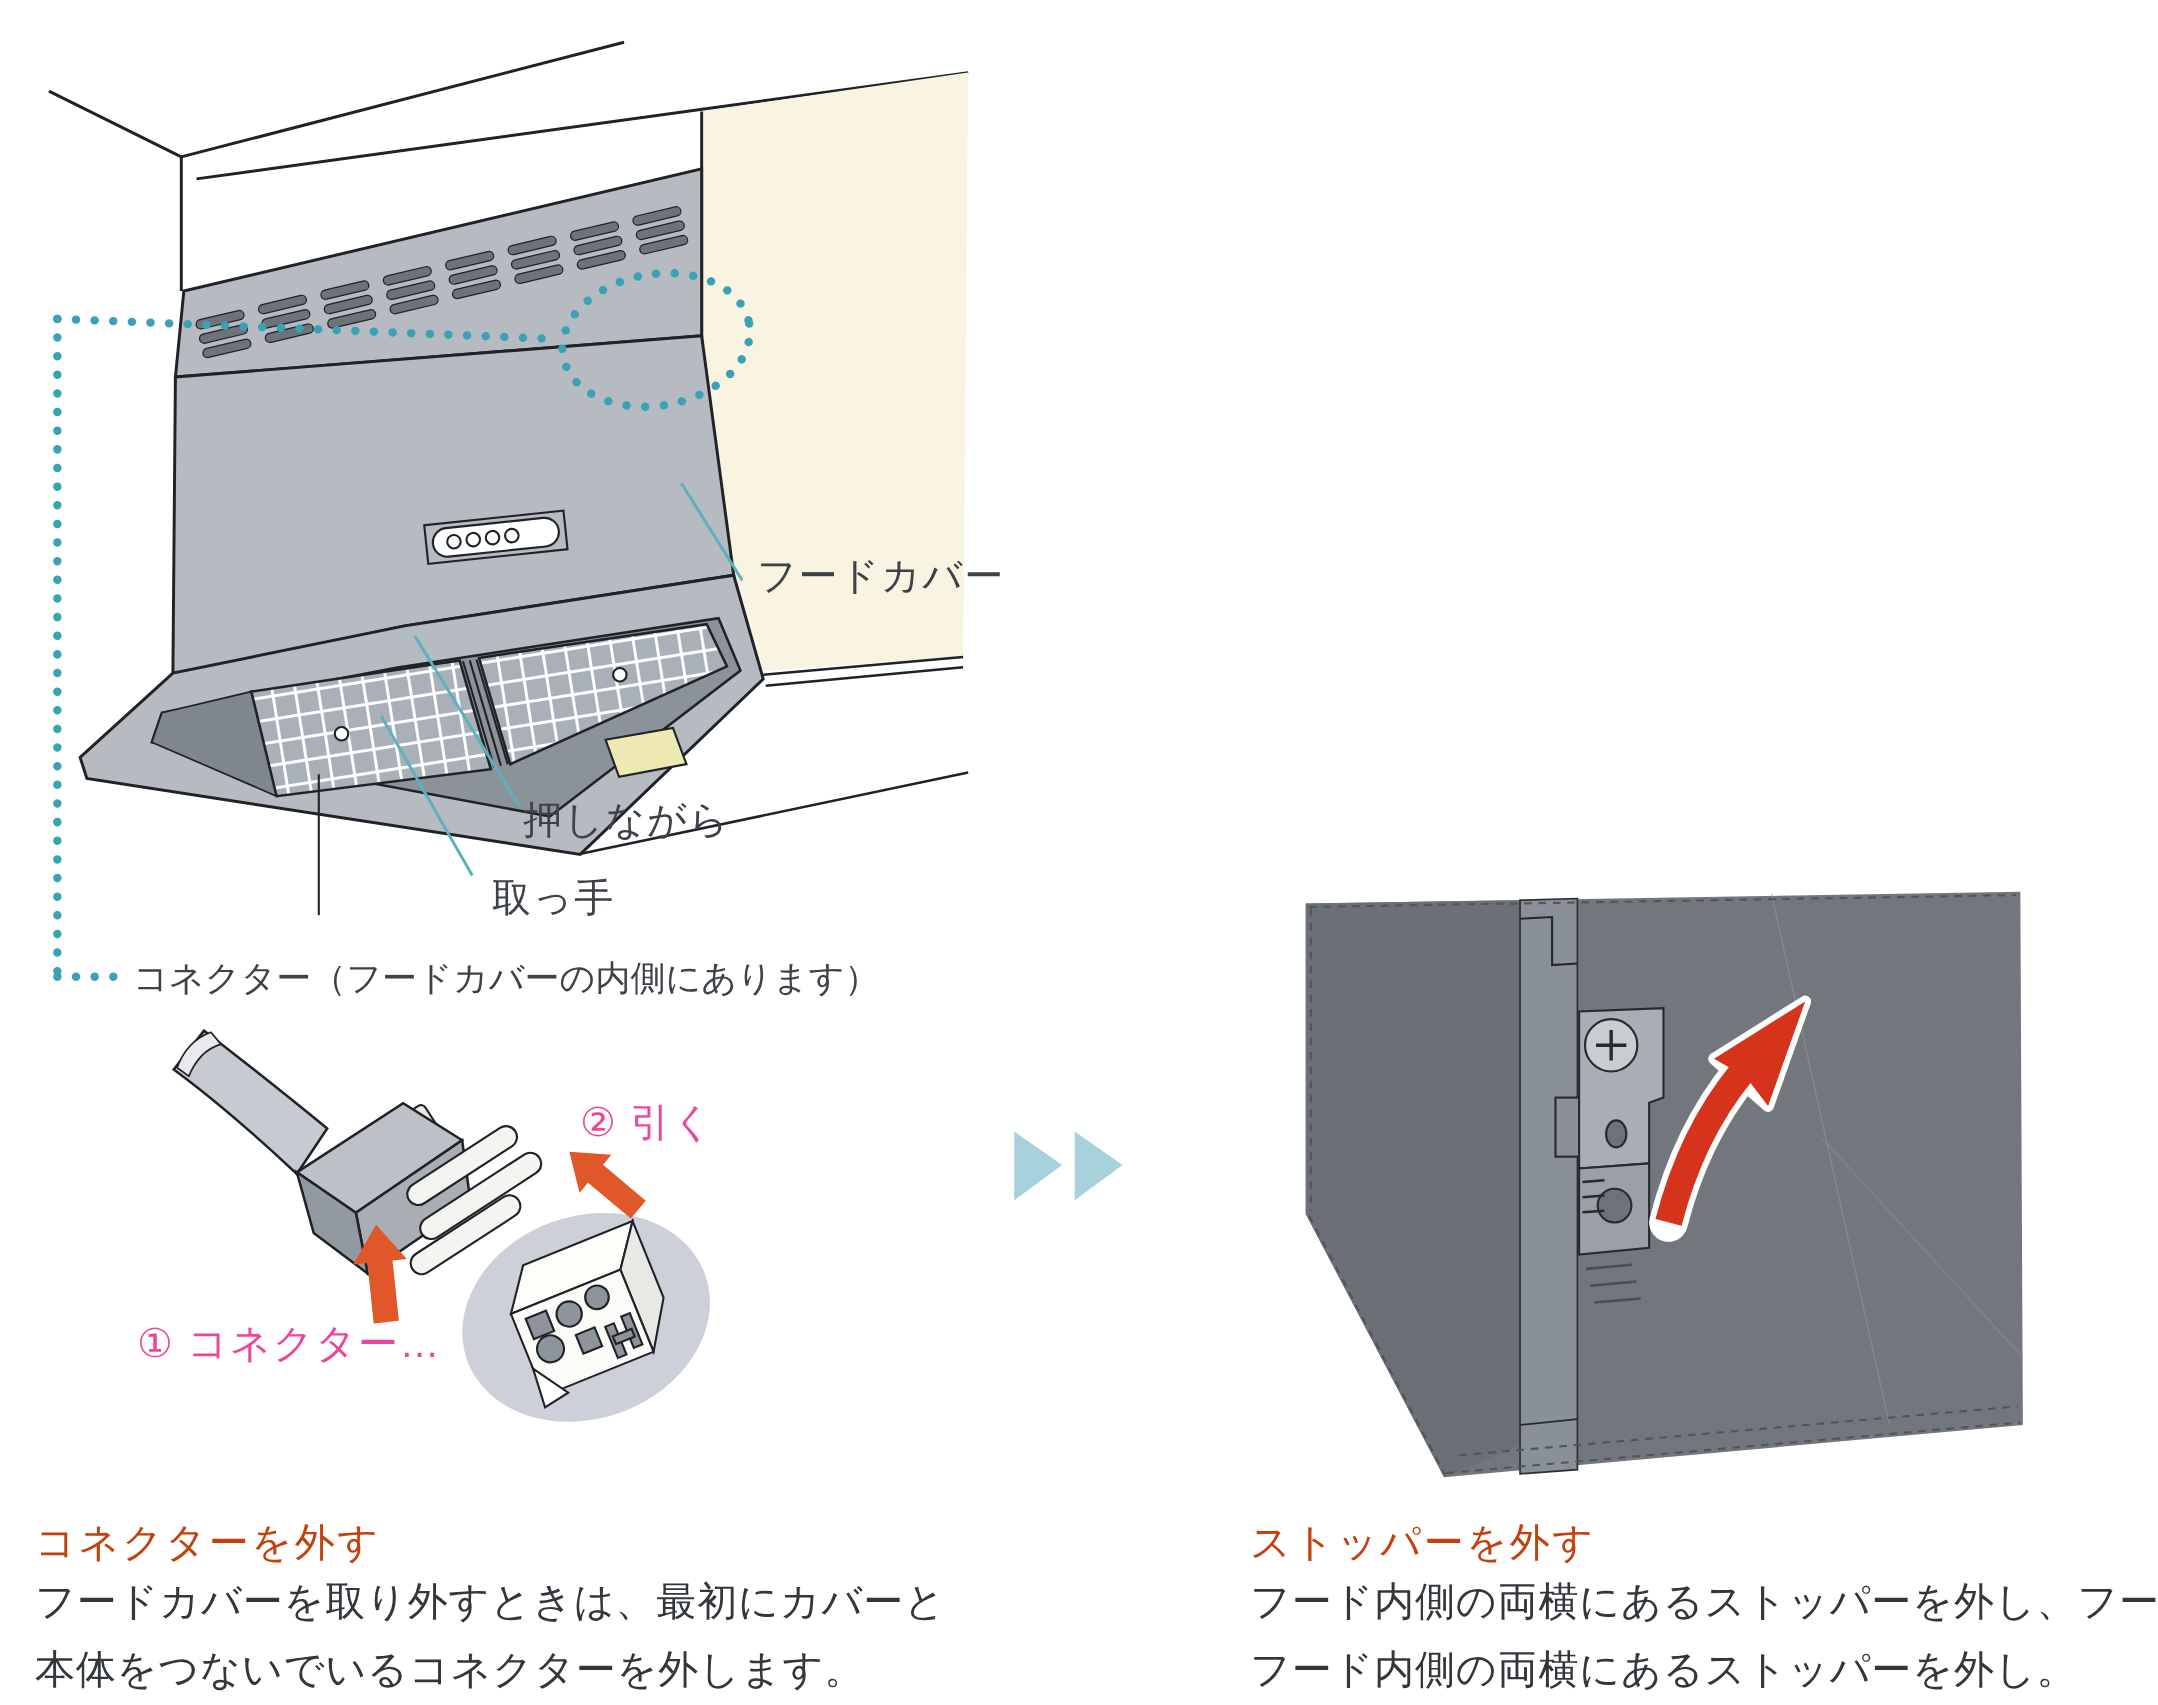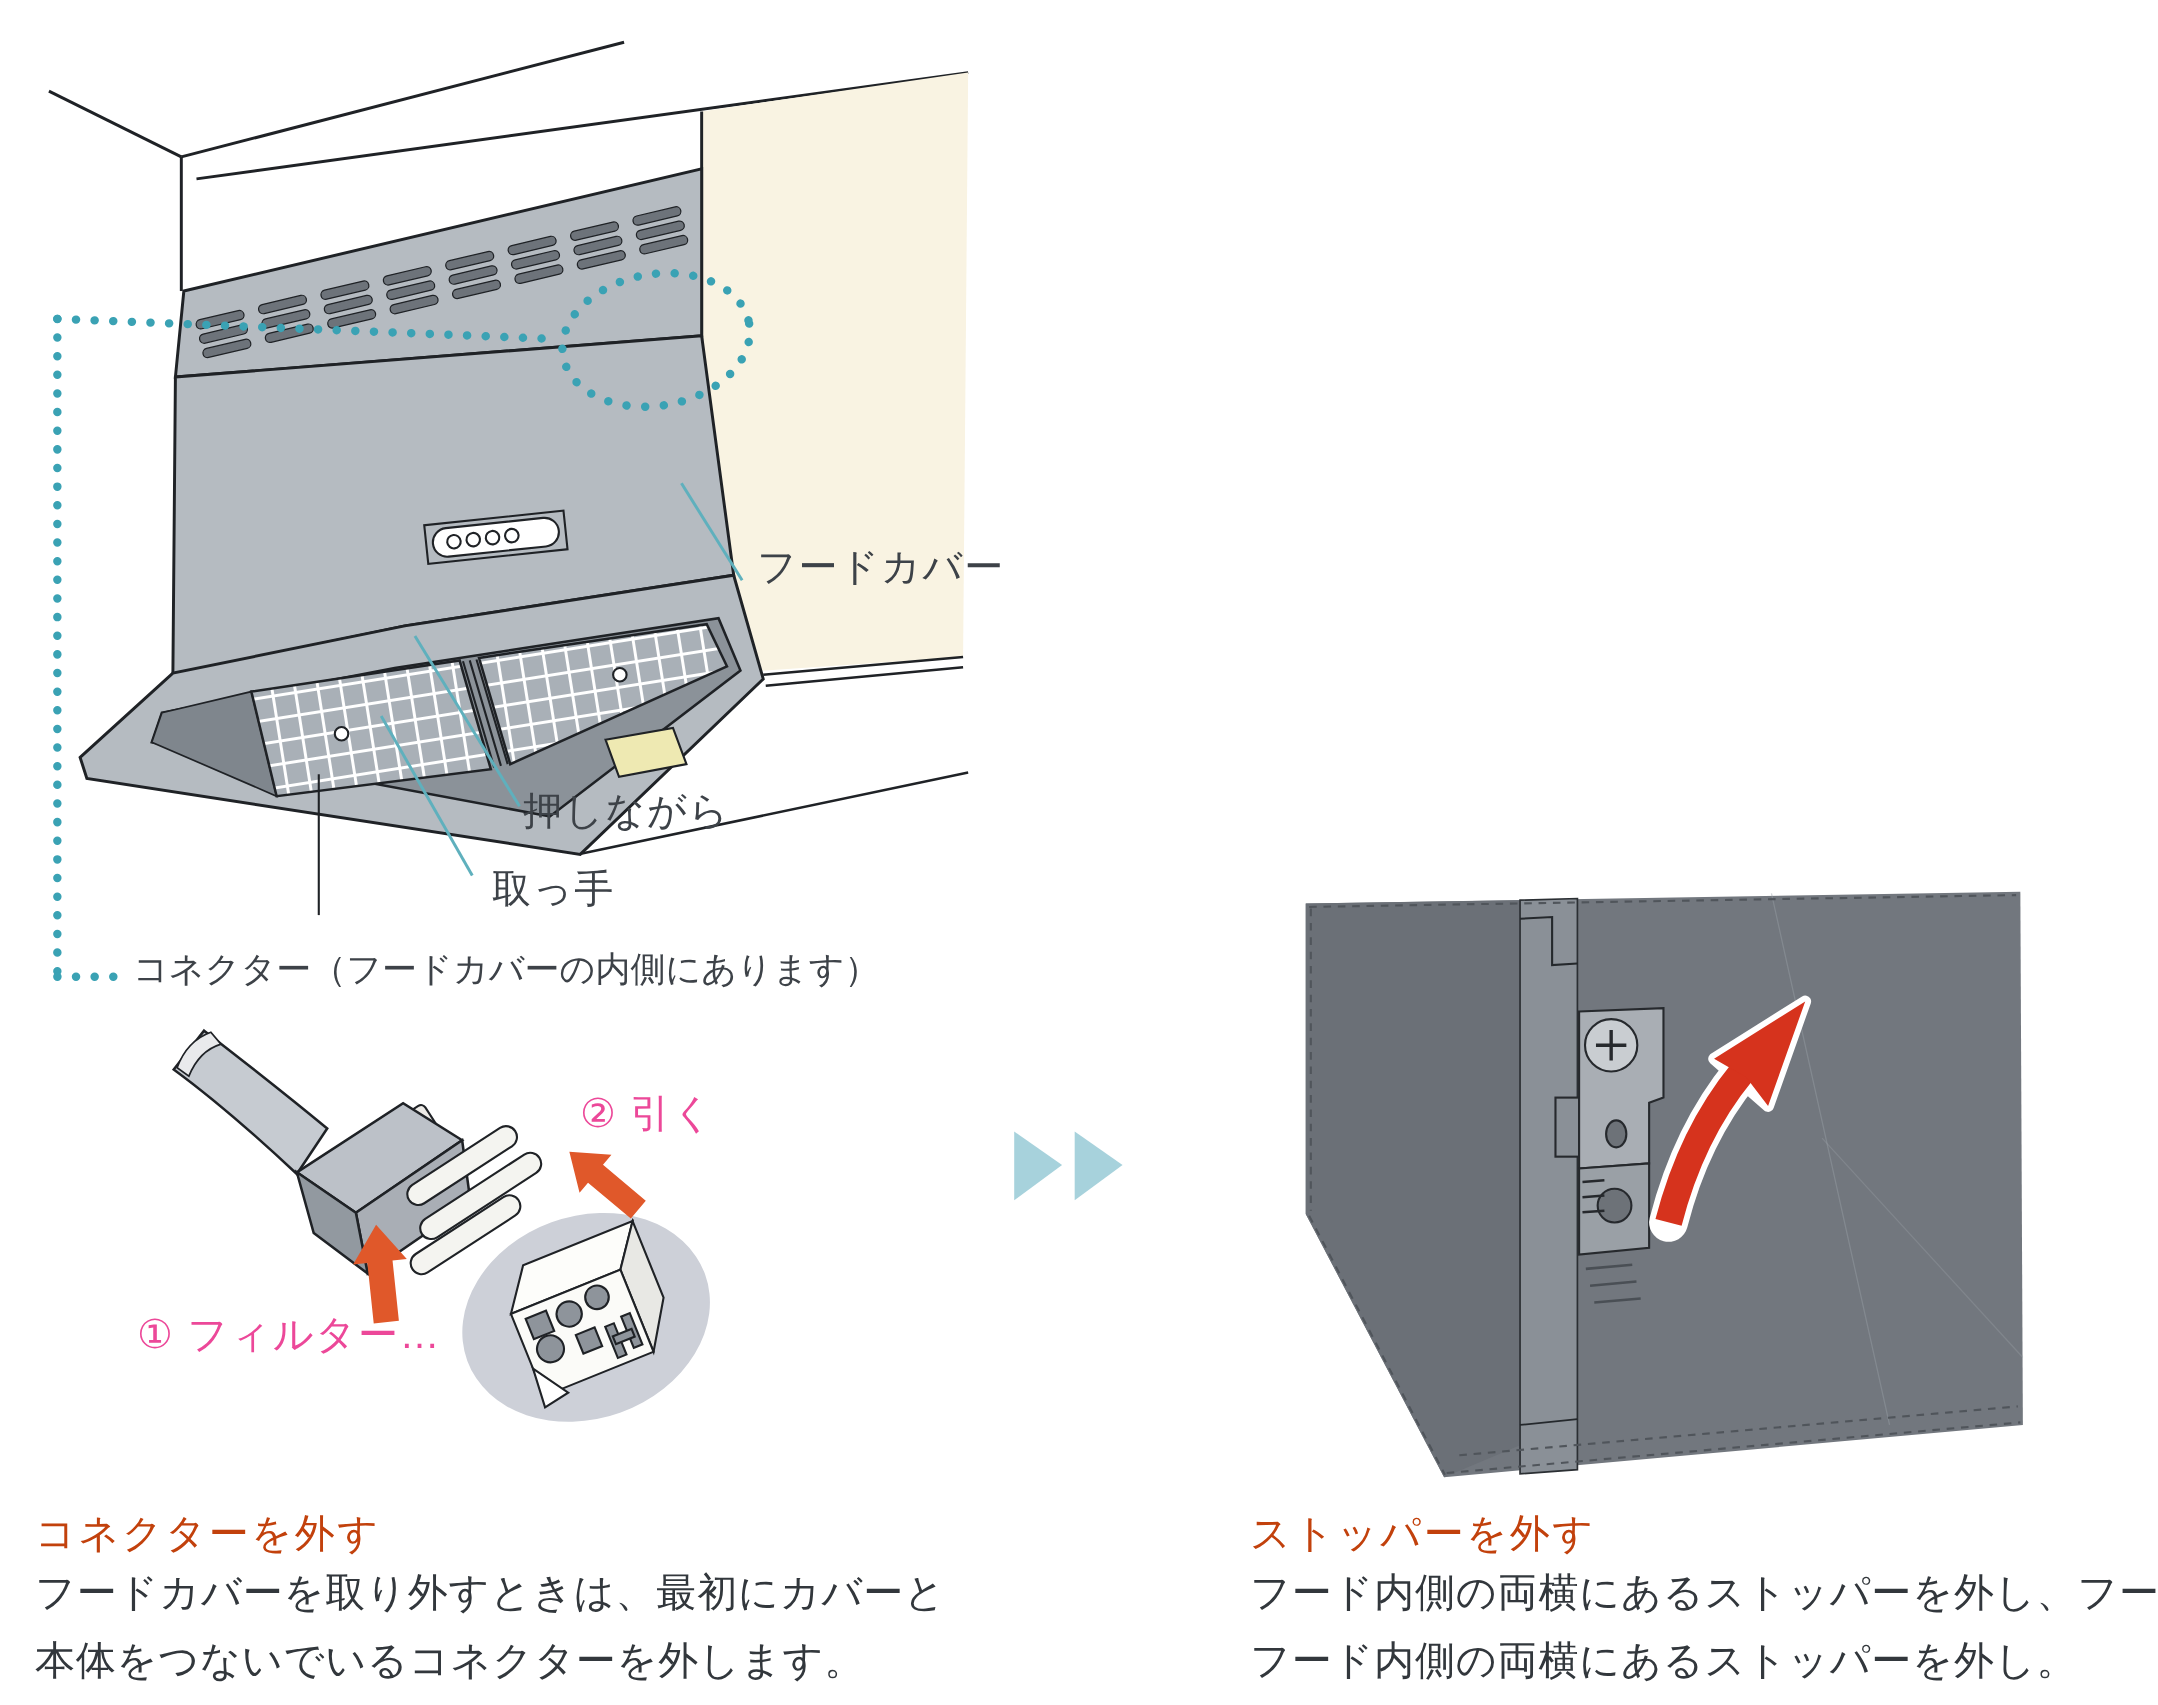--- a/index.html
+++ b/index.html
@@ -1,20 +1,20 @@
 <!DOCTYPE html>
 <html style="font-size:13.5px"><head>
 <meta charset="utf-8">
 <style>
   html,body{margin:0;padding:0;}
   body{
     width:2159px;height:1705px;position:relative;background:#ffffff;
     font-family:"Liberation Sans","DejaVu Sans",sans-serif;overflow:hidden;
   }
-  .abs{position:absolute;white-space:nowrap;}
+  .abs{position:absolute;white-space:nowrap;margin-top:9px;}
   .fig-label{color:#3d4248;font-size:39px;letter-spacing:1.7px;}
   .step-label{color:#ec4899;font-size:40px;letter-spacing:1.7px;}
   .sec-heading{color:#c2410c;font-size:40px;letter-spacing:2.5px;}
   .sec-body{color:#32373c;font-size:40px;letter-spacing:0.8px;}
   svg{position:absolute;display:block;}
 </style>
 </head>
 <body>
 
 <svg style="left:0;top:0" width="1012" height="1476" viewBox="0 0 1200 1750">
@@ -135,21 +135,21 @@
     </g>
     <use href="#oarrow" transform="translate(452,1510) rotate(-6)" fill="#e0582a"></use>
     <use href="#oarrow" transform="translate(716,1400) rotate(-50) scale(0.92)" fill="#e0582a"></use>
   </g>
 </svg>
 
 <div class="abs fig-label" style="left:757px;top:540px;">フードカバー</div>
 <div class="abs fig-label" style="left:523px;top:784px;">押しながら</div>
 <div class="abs fig-label" style="left:492px;top:862px;">取っ手</div>
 <div class="abs fig-label" style="left:133px;top:946px;font-size:35px;letter-spacing:0;font-family:Liberation Mono, monospace;">コネクター（フードカバーの内側にあります）</div>
-<div class="abs step-label" style="left:137px;top:1307px;">① フィルター…</div>
+<div class="abs step-label" style="left:137px;top:1307px;">① コネクター…</div>
 <div class="abs step-label" style="left:580px;top:1086px;">② 引く</div>
 
 <svg style="left:1010px;top:1128px" width="126" height="80" viewBox="0 0 150 95">
   <path d="M5,4 L62,44 L5,86 Z" fill="#a7d2dc"></path>
   <path d="M77,4 L134,44 L77,86 Z" fill="#a7d2dc"></path>
 </svg>
 
 <svg style="left:1299px;top:885px" width="734" height="599" viewBox="0 0 870 710">
   <path d="M8,22 L855,8 L858,640 L172,702 L8,390 Z" fill="#72777e"></path>
   <path d="M8,22 L262,18 L262,664 L172,702 L8,390 Z" fill="#6b7077"></path>

